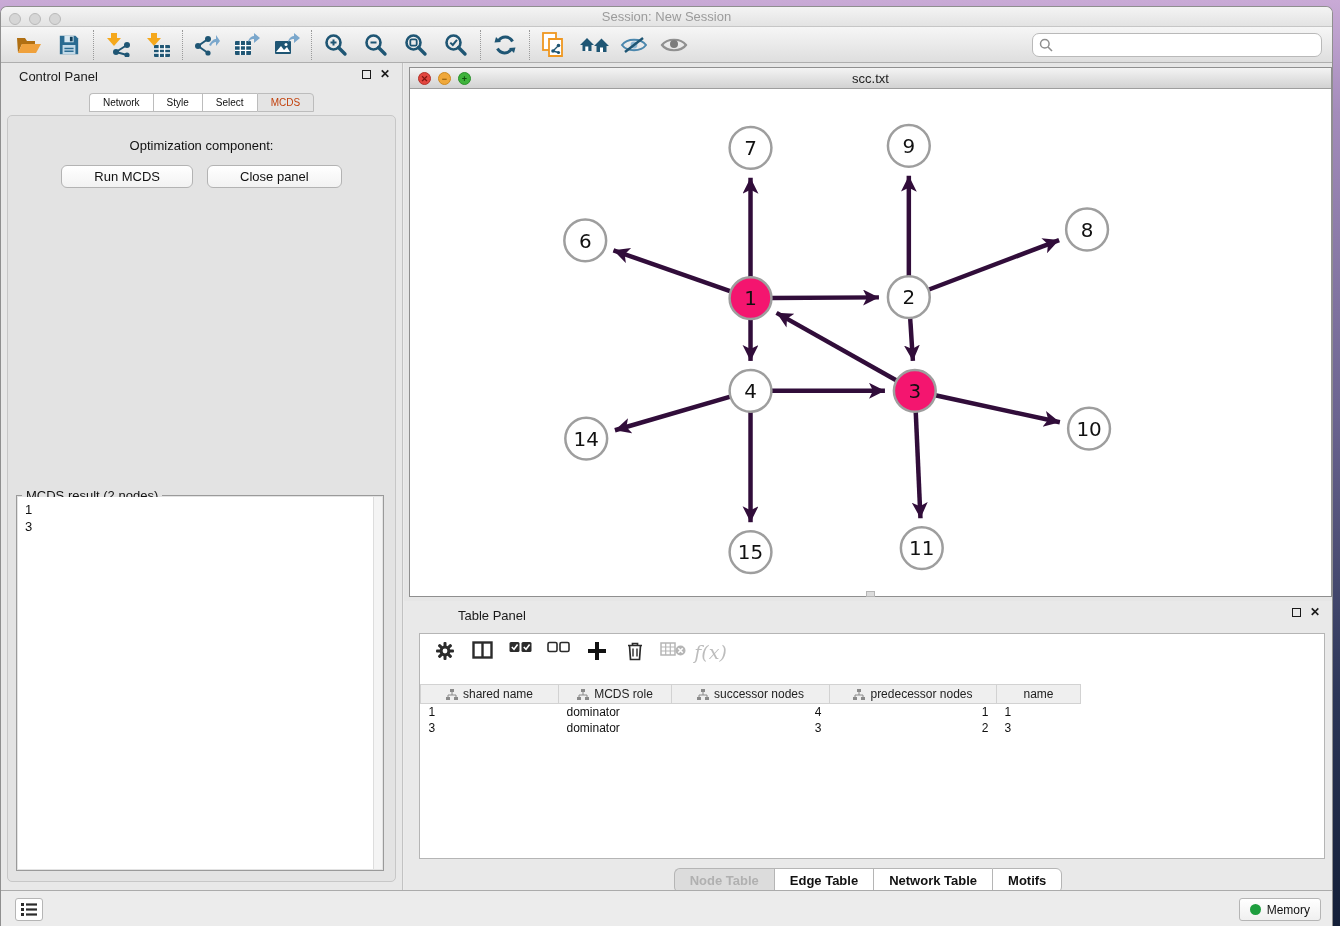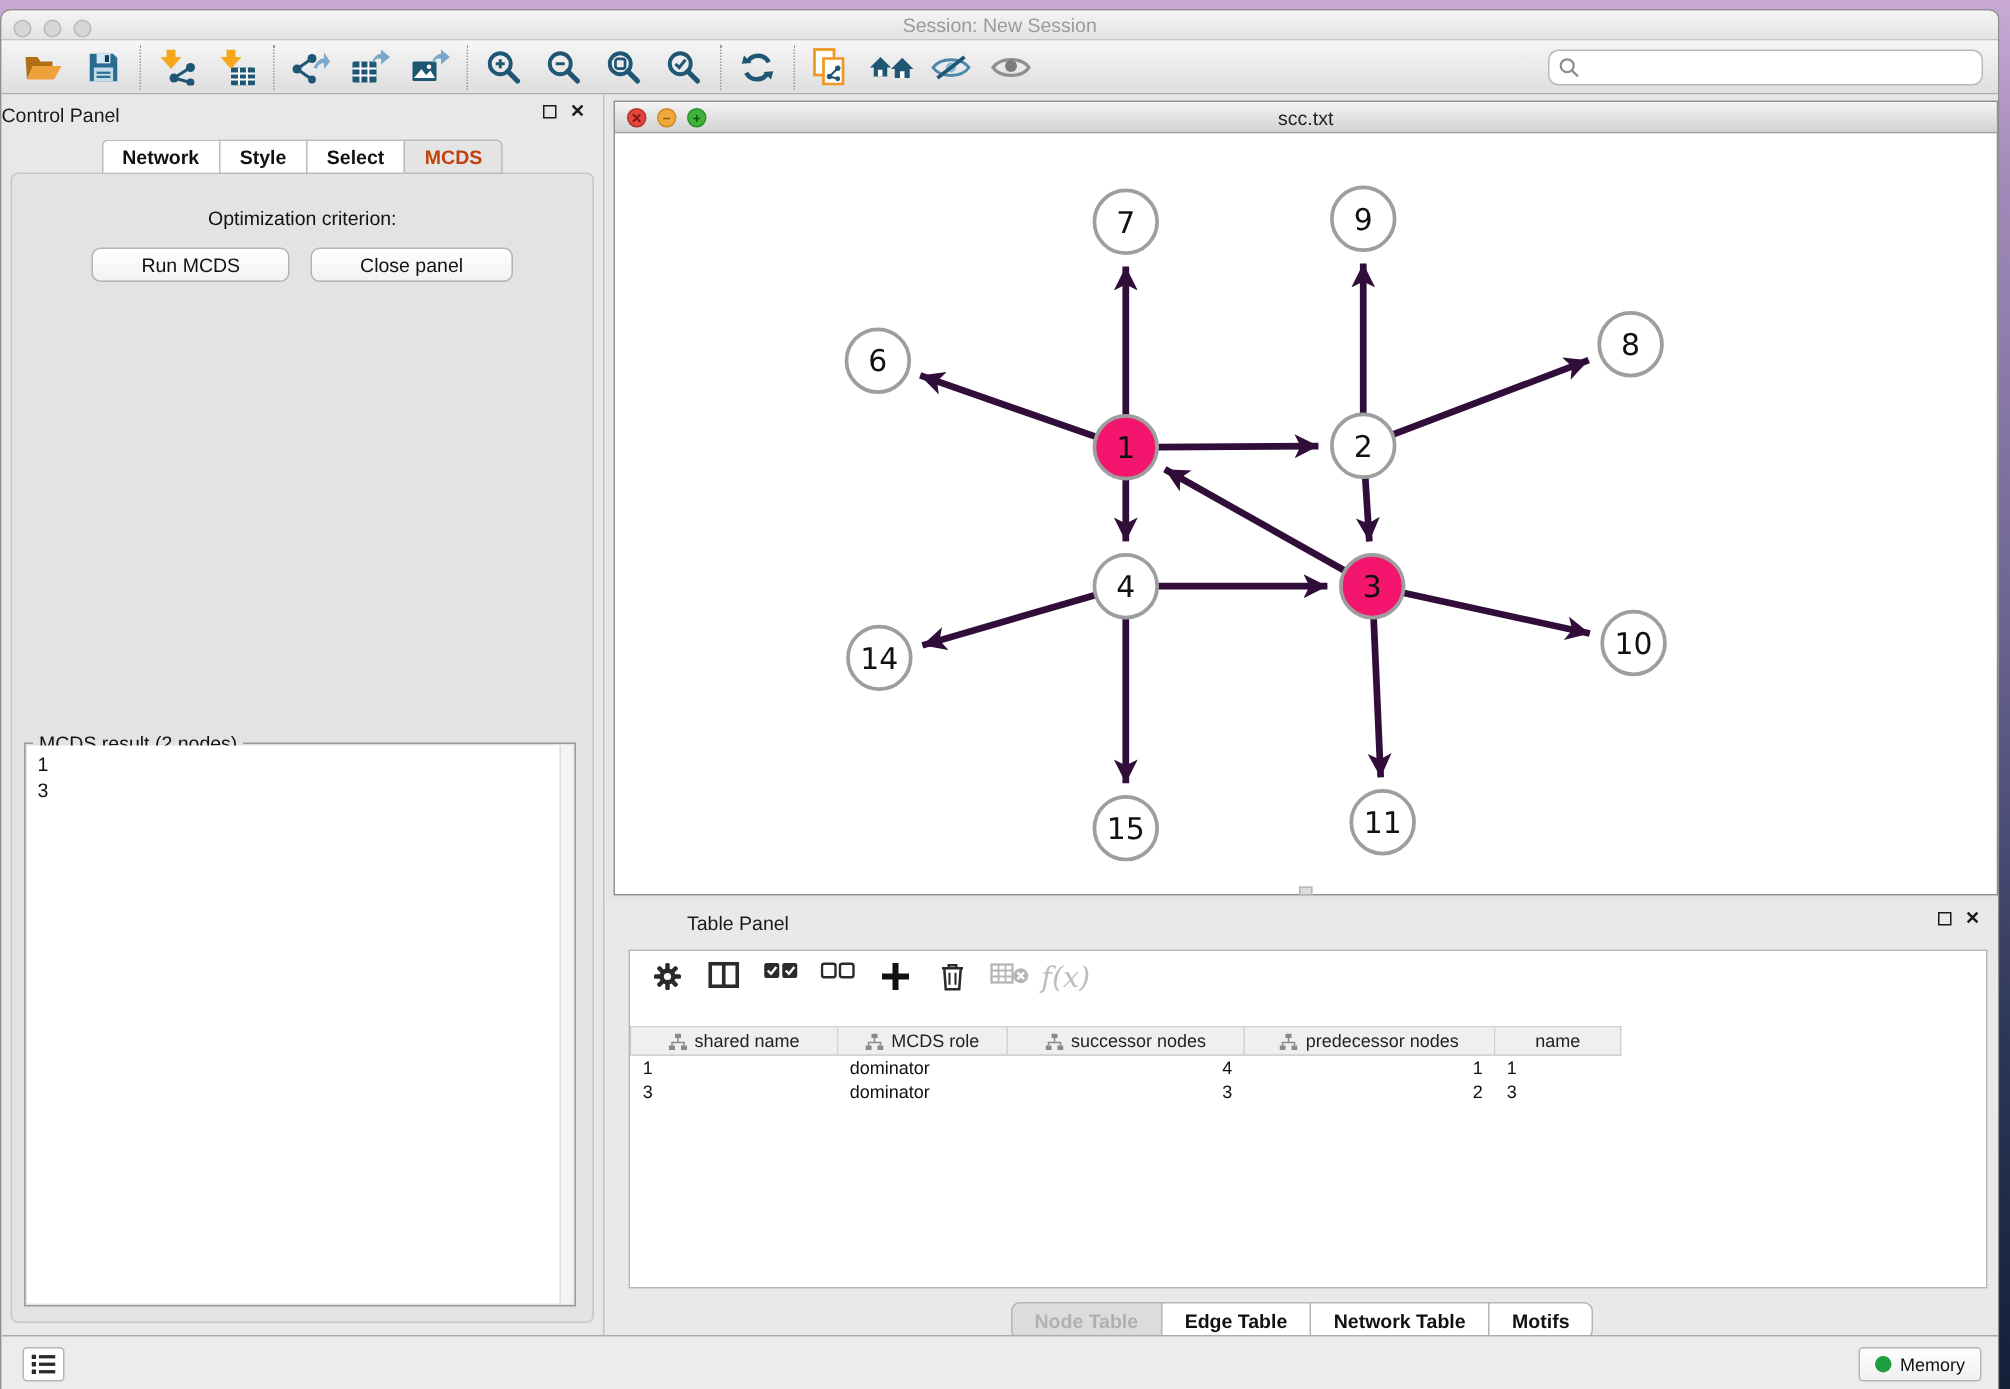--- a/index.html
+++ b/index.html
@@ -26,27 +26,27 @@
     border:1px solid #b9b9b9; border-radius:7px; display:flex; align-items:center; padding:0 6px; }
   .searchbox input { border:none; outline:none; flex:1; font-size:12px; margin-left:4px; background:transparent; }
 
   
   .main { position:absolute; top:56px; left:0; right:0; bottom:36px; }
   .control-panel { position:absolute; left:0; top:0; width:402px; bottom:0; background:#e8e8e8; border-right:1px solid #c2c2c2; }
   .right-area { position:absolute; left:403px; right:0; top:0; bottom:0; background:#e6e6e6; }
 
   
   .panel-header { height:26px; position:relative; }
-  .panel-header .ph-title { font-size:13px; color:#1a1a1a; position:absolute; left:0; top:6px; }
+  .panel-header .ph-title { font-size:13px; color:#1a1a1a; position:absolute; left:18px; top:6px; }
   .ph-icons { position:absolute; right:12px; top:6px; display:flex; gap:9px; align-items:center; }
   .float-ic { width:9px; height:9px; border:1.5px solid #1a1a1a; display:inline-block; }
   .close-ic { font-size:12px; font-weight:900; color:#1a1a1a; line-height:11px; }
 
   .cp-tabs { display:flex; justify-content:center; position:relative; z-index:2; margin-top:4px; }
-  .cp-tab { font-size:13px; font-weight:700; color:#111; background:#fff; border:1px solid #bcbcbc;
+  .cp-tab { font-size:10px; font-weight:400; color:#111; background:#fff; border:1px solid #bcbcbc;
     border-right:none; padding:3px 13px; }
   .cp-tab:first-child { border-radius:4px 0 0 0; }
   .cp-tab:last-child { border-right:1px solid #bcbcbc; border-radius:0 4px 0 0; }
   .cp-tab.selected { background:#e4e4e4; color:#c2410c; }
 
   .cp-content { position:absolute; left:6px; right:6px; top:52px; bottom:8px;
     background:#e3e3e3; border:1px solid #c7c7c7; border-radius:5px; }
   .opt-label { text-align:center; font-size:13px; color:#111; margin-top:22px; }
   .dropdown { margin:8px auto 0; width:312px; height:23px; background:#fff; border:1px solid #adadad;
     border-radius:5px; display:flex; align-items:center; padding:0 4px 0 10px; }
@@ -272,21 +272,21 @@
           <span class="close-ic">✕</span>
         </span>
       </div>
       <div class="cp-tabs">
         <span class="cp-tab">Network</span>
         <span class="cp-tab">Style</span>
         <span class="cp-tab">Select</span>
         <span class="cp-tab selected">MCDS</span>
       </div>
       <div class="cp-content">
-        <div class="opt-label">Optimization criterion:</div>
+        <div class="opt-label">Optimization component:</div>
         <div class="btn-row">
           <button class="aq-btn">Run MCDS</button>
           <button class="aq-btn">Close panel</button>
         </div>
         <div class="result-box">
           <span class="result-legend">MCDS result (2 nodes)</span>
           <div class="result-area">
             <div class="result-text">1
 3</div>
             <div class="result-scroll"></div>

